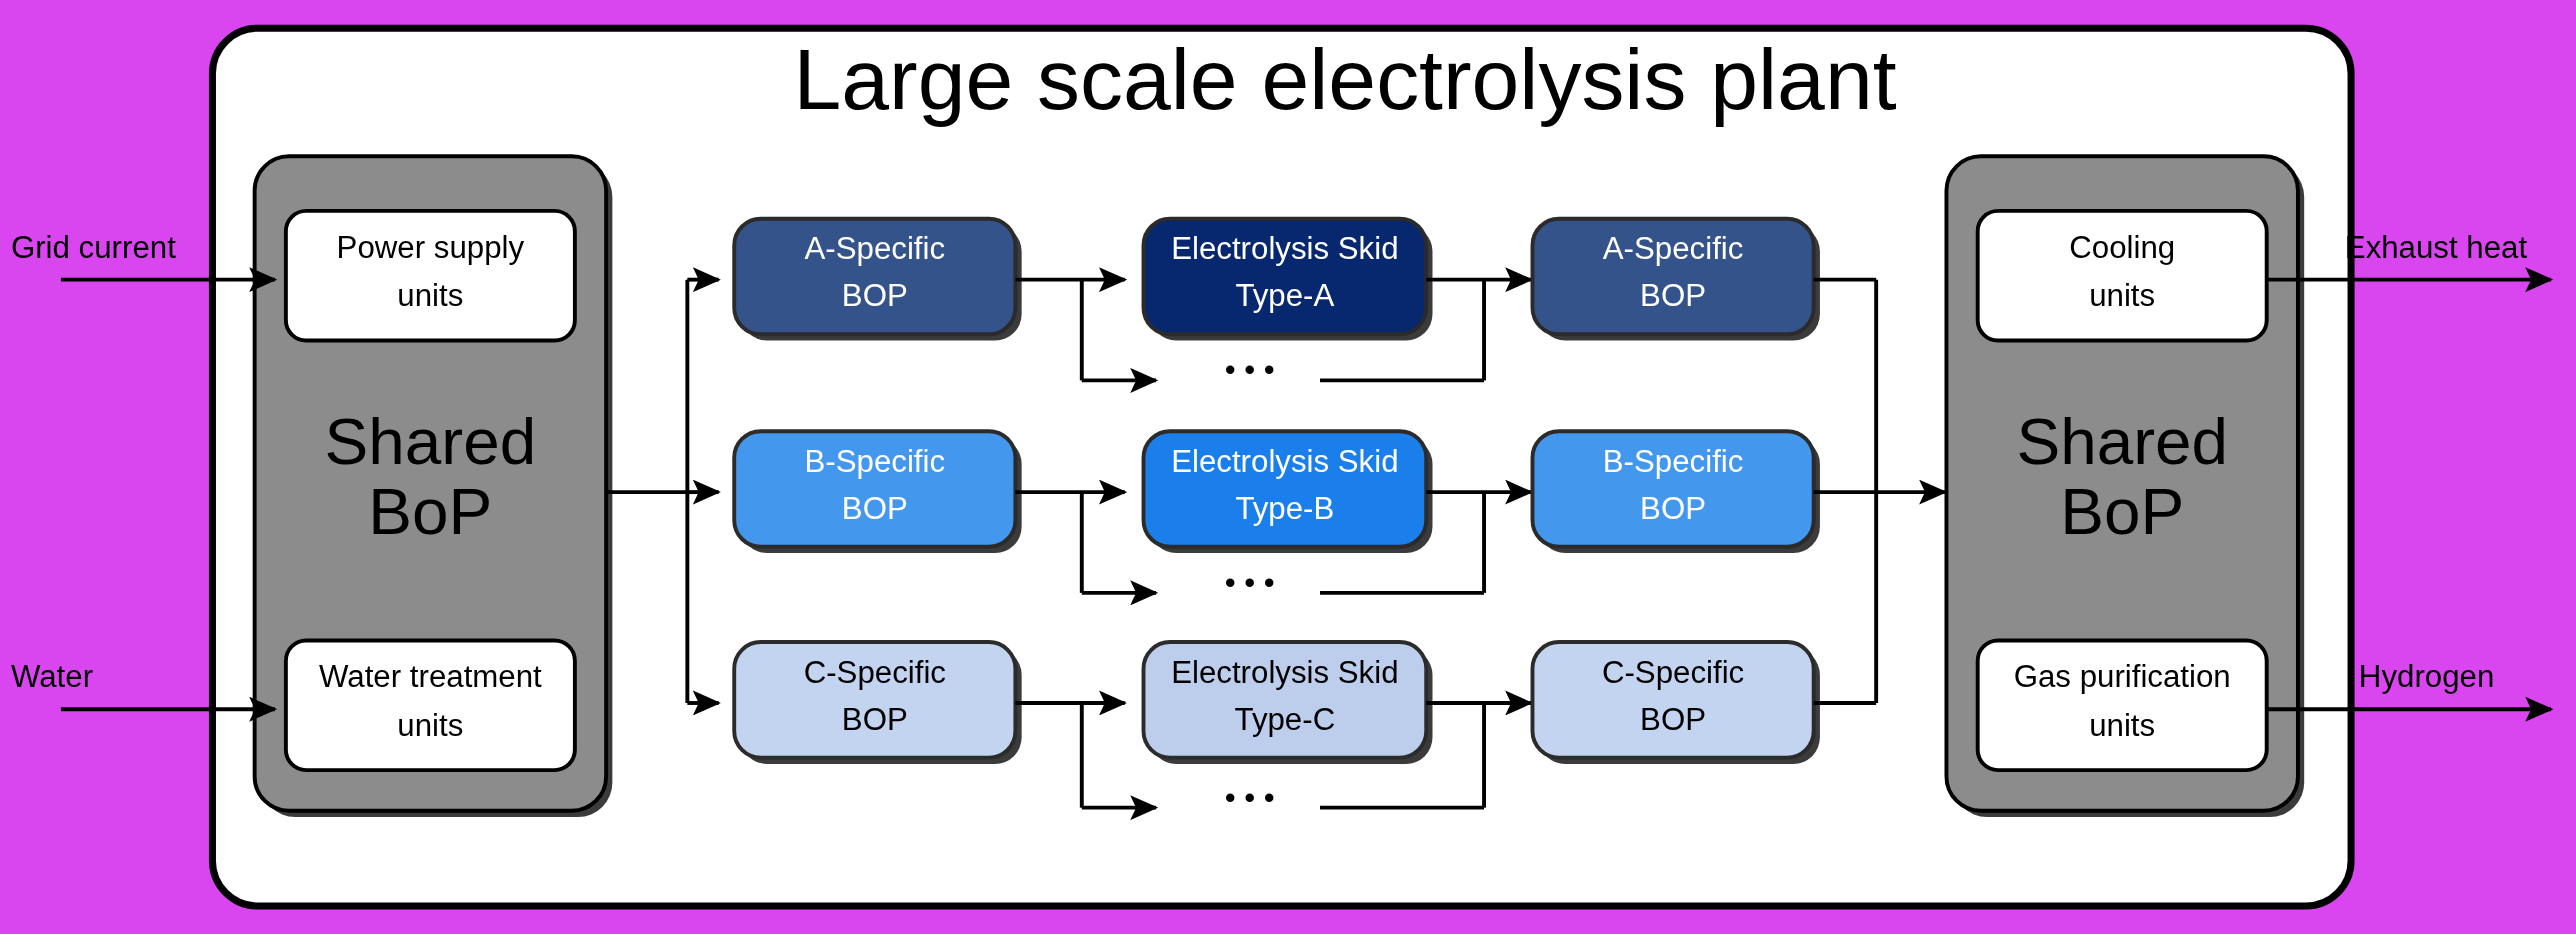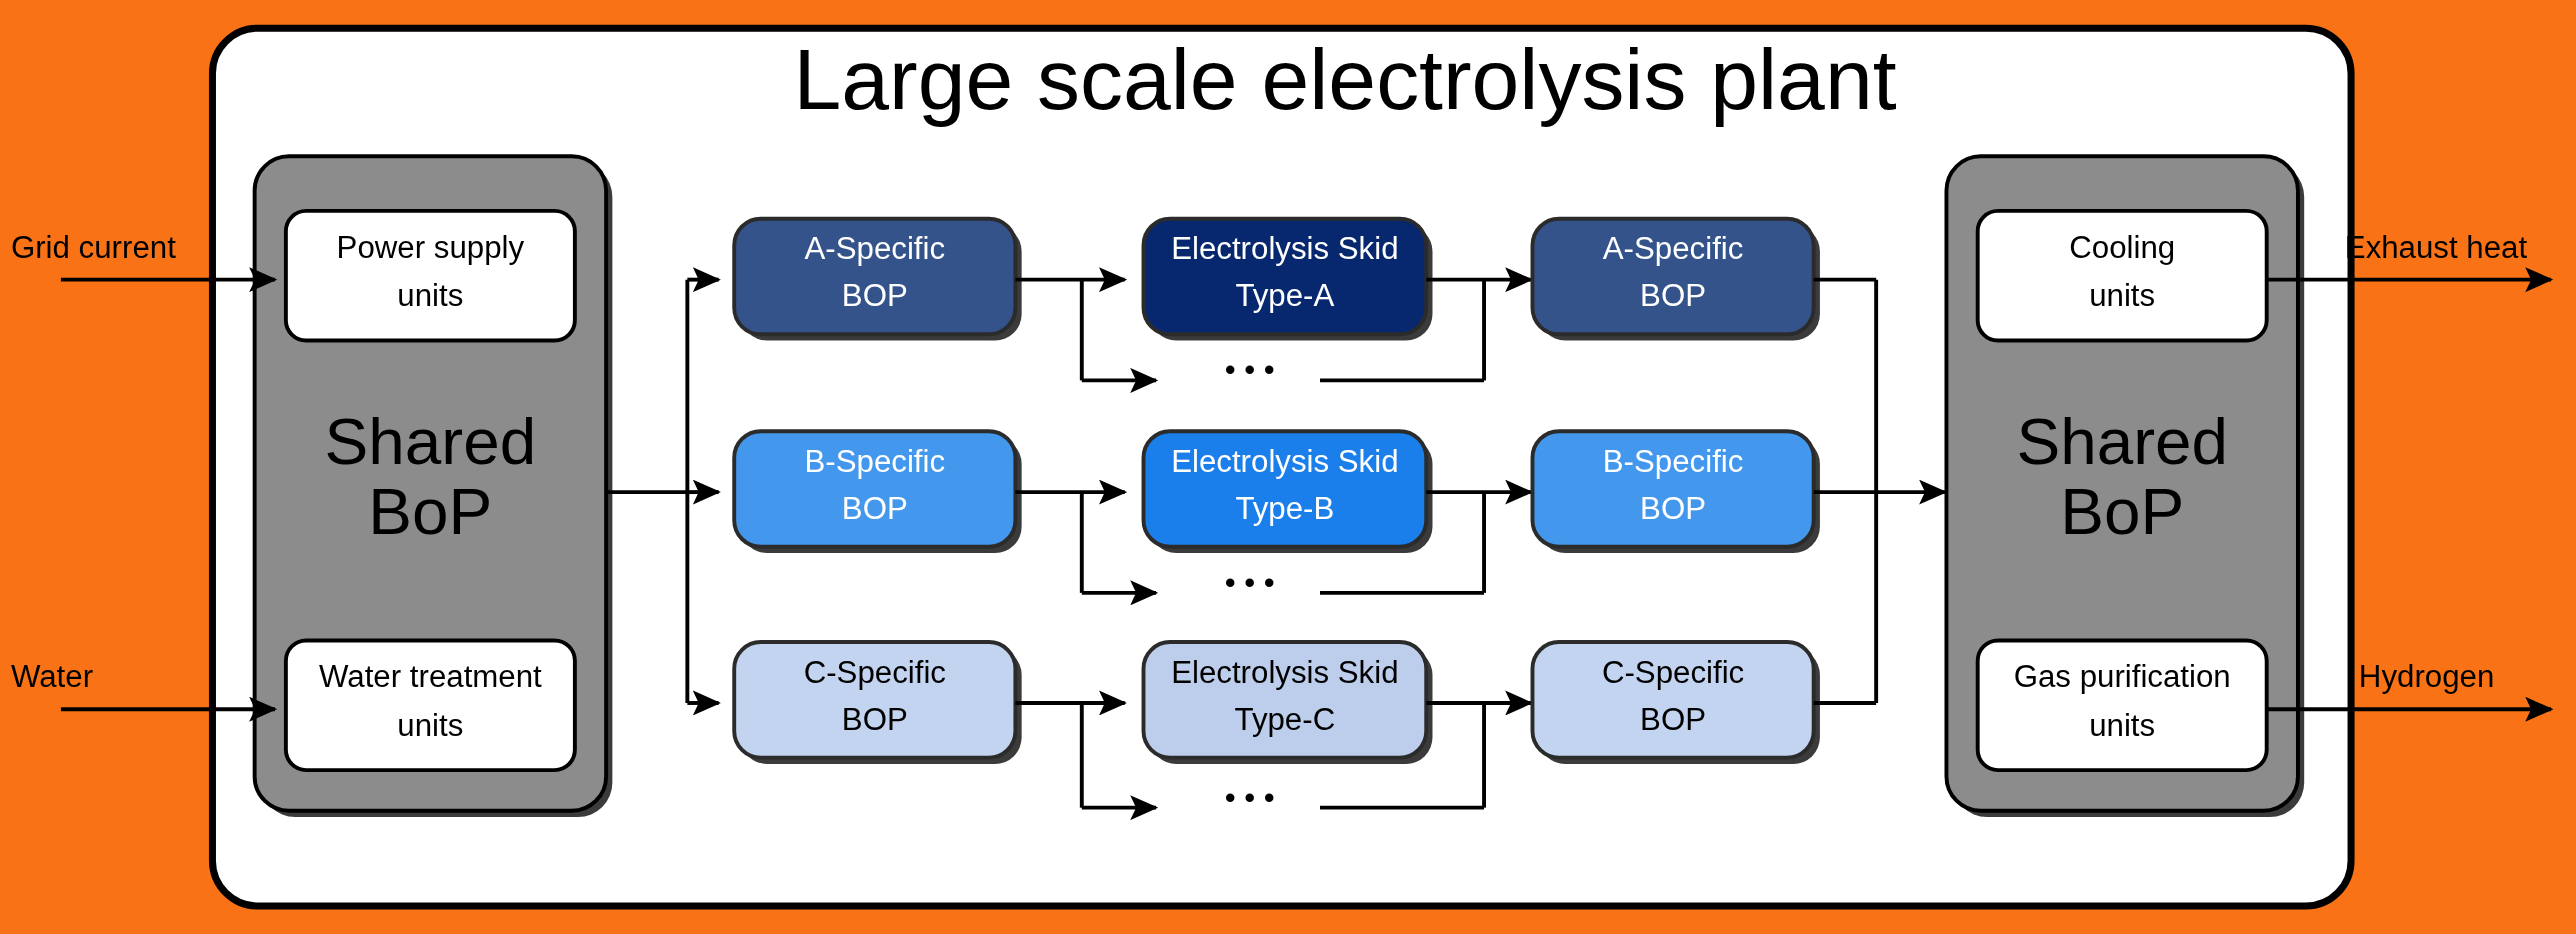--- a/index.html
+++ b/index.html
@@ -1,18 +1,18 @@
 <!DOCTYPE html>
 <html style="font-size:12.5px"><head>
 <meta charset="utf-8">
 <style>
   html,body{margin:0;padding:0;background:#ffffff;}
   body{width:2576px;height:935px;overflow:hidden;
        font-family:"Liberation Sans",sans-serif;}
-  #stage{position:relative;width:2576px;height:935px;background:#f97316;}
+  #stage{position:relative;width:2576px;height:935px;background:#d946ef;}
   svg#diagram{position:absolute;left:0;top:0;width:2576px;height:935px;display:block;}
   .io-label{font-family:"Liberation Sans",sans-serif;font-size:40px;fill:#000;}
   .title-text{font-family:"Liberation Sans",sans-serif;font-size:110px;fill:#000;text-anchor:middle;}
   .bop-big{font-family:"Liberation Sans",sans-serif;font-size:84px;fill:#000;text-anchor:middle;}
   .unit-text{font-family:"Liberation Sans",sans-serif;font-size:40px;fill:#000;text-anchor:middle;}
   .skid-text{font-family:"Liberation Sans",sans-serif;font-size:40px;text-anchor:middle;}
   .edge{stroke:#000;stroke-width:5;fill:none;}
 </style>
 </head>
 <body>

